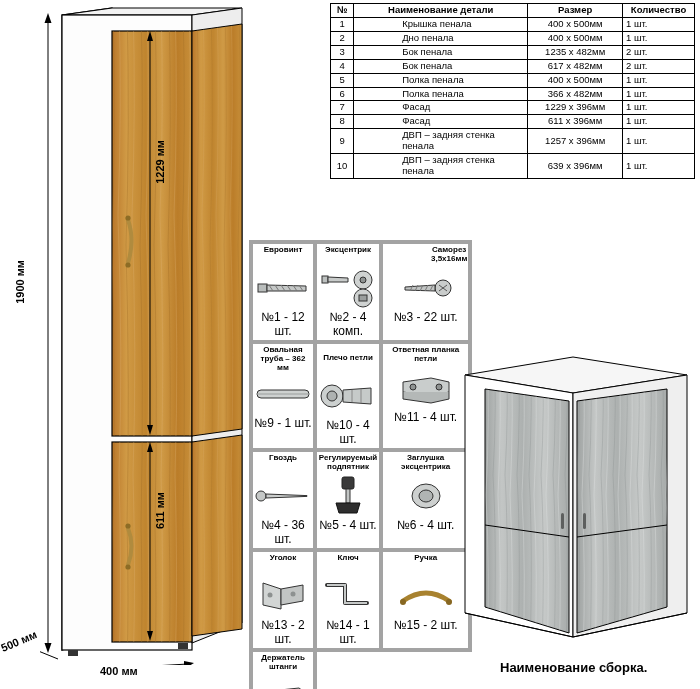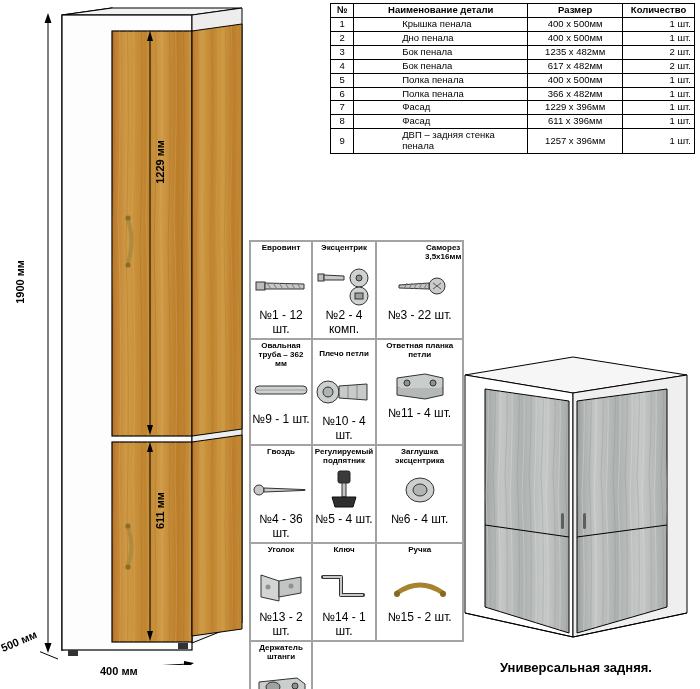--- a/index.html
+++ b/index.html
@@ -21,30 +21,30 @@
   }
   #parts-table th,#parts-table td{
     border:1px solid #000;
     padding:1px 3px;
     line-height:1.15;
   }
   #parts-table th{font-weight:bold;text-align:center;}
   #parts-table td.num{width:18px;text-align:center;}
   #parts-table td.name{width:150px;text-align:left;padding-left:48px;}
   #parts-table td.size{width:105px;text-align:center;}
-  #parts-table td.qty{width:68px;text-align:right;}
+  #parts-table td.qty{width:68px;text-align:left;}
 
   
   #hardware-grid{
     left:249px;top:240px;width:204px;
     border-collapse:collapse;
     font-size:8px;
   }
   #hardware-grid td{
-    border:2px solid #a3a3a3;
+    border:4px solid #a3a3a3;
     width:68px;height:83px;
     vertical-align:top;
     text-align:center;
     padding:2px 1px 2px 1px;
   }
   .hw-title{font-weight:bold;font-size:8px;line-height:1.1;min-height:20px;}
   .hw-art{height:44px;display:flex;align-items:center;justify-content:center;}
   .hw-qty{font-size:12px;}
 
   
@@ -125,20 +125,26 @@
       <tr>
         <td class="num">8</td>
         <td class="name">Фасад</td>
         <td class="size">611 х 396мм</td>
         <td class="qty">1 шт.</td>
       </tr>
       <tr>
         <td class="num">9</td>
         <td class="name">ДВП – задняя стенка пенала</td>
         <td class="size">1257 х 396мм</td>
+        <td class="qty">1 шт.</td>
+      </tr>
+      <tr>
+        <td class="num">10</td>
+        <td class="name">ДВП – задняя стенка пенала</td>
+        <td class="size">639 х 396мм</td>
         <td class="qty">1 шт.</td>
       </tr>
     </tbody>
 </table>
 
 <div class="abs" id="left-cabinet">
   <svg width="215" height="660" viewBox="0 0 215 660">
     <defs>
       <linearGradient id="woodGrad" x1="0" y1="0" x2="1" y2="0">
         <stop offset="0%" stop-color="#b9762a"></stop>
@@ -426,13 +432,13 @@
     </g>
     <g>
       <rect x="128" y="168" width="3" height="16" rx="1.5" fill="#5d5f5e"></rect>
     </g>
 
     <line x1="10" y1="268" x2="118" y2="292" stroke="#000" stroke-width="1"></line>
     <line x1="232" y1="268" x2="118" y2="292" stroke="#000" stroke-width="1"></line>
   </svg>
 </div>
 
-<div class="abs" id="univ-caption">Универсальная задняя.</div>
+<div class="abs" id="univ-caption">Наименование сборка.</div>
 
 </body></html>

